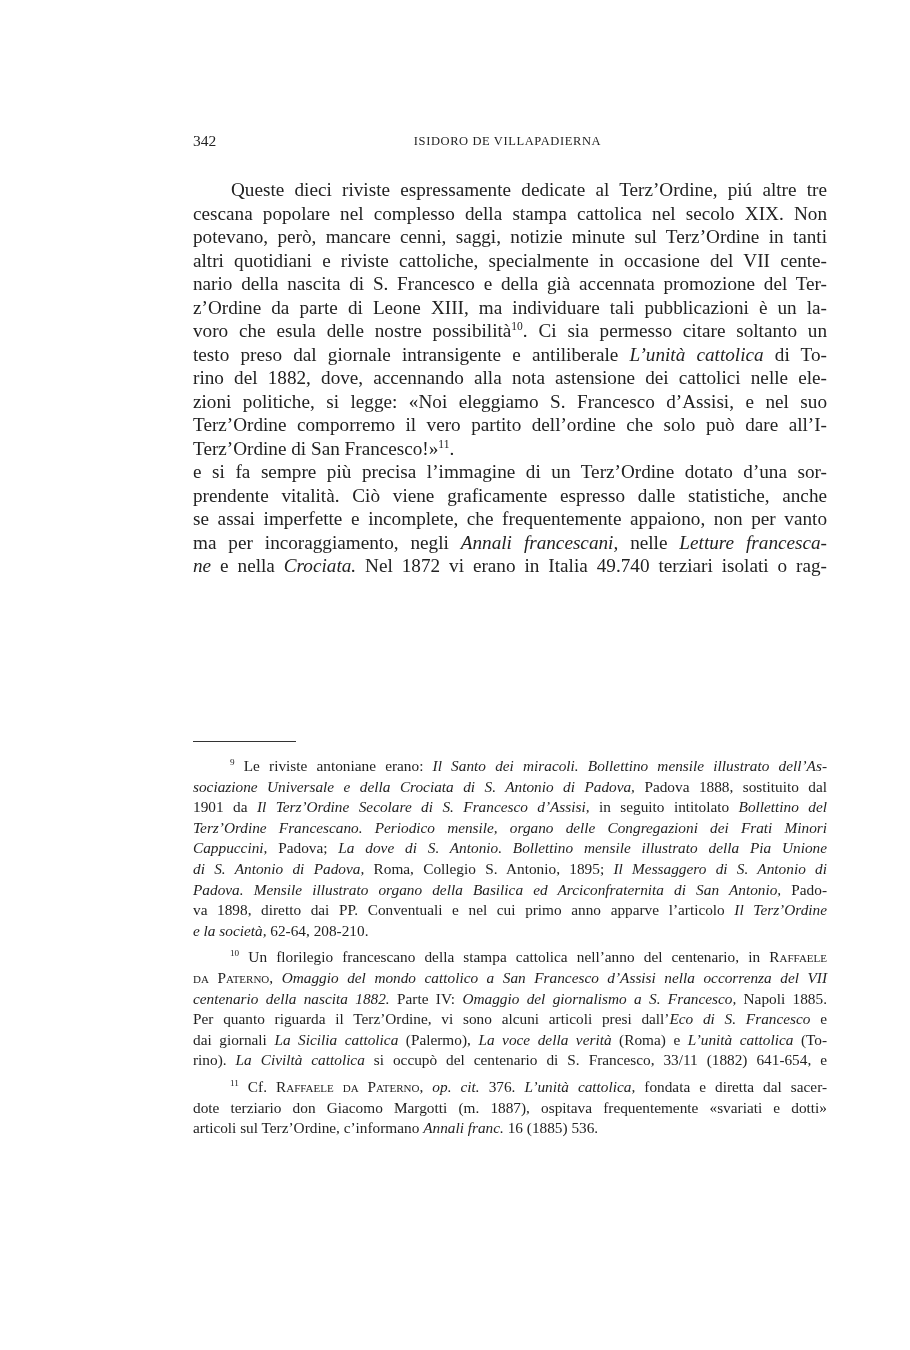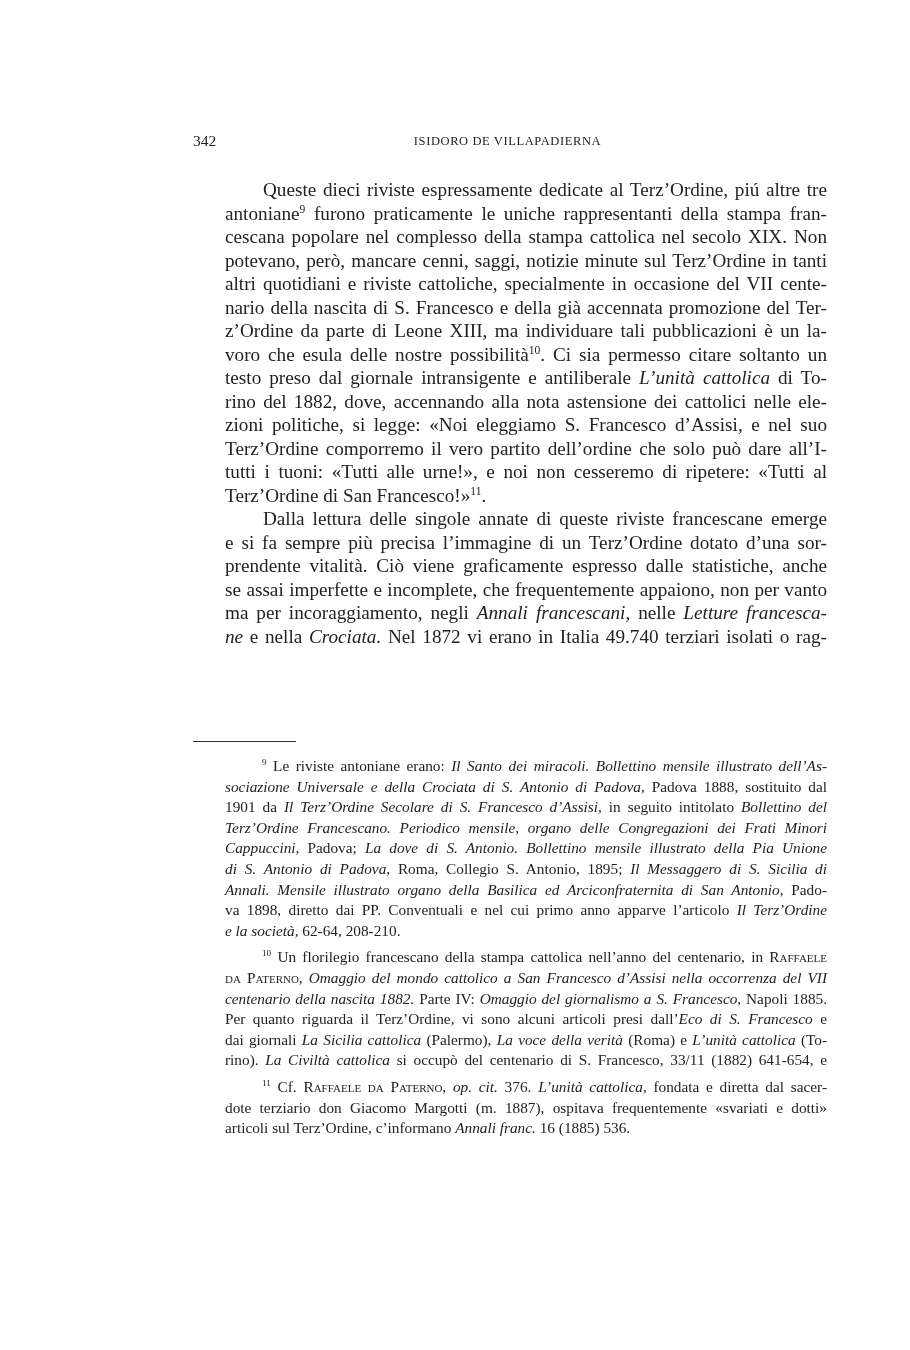--- a/index.html
+++ b/index.html
@@ -18,69 +18,66 @@
     .body-text p + p { margin-top: 0; }
     sup { font-size: 0.6em; line-height: 0; vertical-align: 0.65em; }
     i { font-style: italic; }
     .sc { font-variant: small-caps; }
     .fn-rule { position: absolute; top: 741px; left: 193px; width: 103px; height: 0; border-top: 1px solid #333; }
     .footnotes {
       position: absolute; top: 756px; left: 193px; width: 634px;
       font-size: 15.3px; line-height: 20.6px; text-align: justify;
     }
     .footnotes p { margin: 0 0 6px 0; text-indent: 37px; }
-    .line { display: block; text-align: justify; text-align-last: justify; margin-left: 32px; }
+    .line { display: block; text-align: justify; text-align-last: justify; }
     .line.last { text-align-last: left; }
   </style>
 </head>
 <body>
 
 <div class="header">
   <span class="page-num">342</span>
   <span class="running-head">ISIDORO DE VILLAPADIERNA</span>
 </div>
 
 <div class="body-text">
   <p style="text-indent:0">
     <span class="line" style="padding-left:38px">Queste dieci riviste espressamente dedicate al Terz’Ordine, piú altre tre</span>
-    <span class="line"><span>antoniane</span><sup>9</sup><span> furono praticamente le uniche rappresentanti della stampa fran-</span></span>
     <span class="line">cescana popolare nel complesso della stampa cattolica nel secolo XIX. Non</span>
     <span class="line">potevano, però, mancare cenni, saggi, notizie minute sul Terz’Ordine in tanti</span>
     <span class="line">altri quotidiani e riviste cattoliche, specialmente in occasione del VII cente-</span>
     <span class="line">nario della nascita di S. Francesco e della già accennata promozione del Ter-</span>
     <span class="line">z’Ordine da parte di Leone XIII, ma individuare tali pubblicazioni è un la-</span>
     <span class="line"><span>voro che esula delle nostre possibilità</span><sup>10</sup><span>. Ci sia permesso citare soltanto un</span></span>
     <span class="line"><span>testo preso dal giornale intransigente e antiliberale </span><i>L’unità cattolica</i><span> di To-</span></span>
     <span class="line">rino del 1882, dove, accennando alla nota astensione dei cattolici nelle ele-</span>
     <span class="line">zioni politiche, si legge: «Noi eleggiamo S. Francesco d’Assisi, e nel suo</span>
     <span class="line">Terz’Ordine comporremo il vero partito dell’ordine che solo può dare all’I-</span>
-    <span class="line">tutti i tuoni: «Tutti alle urne!», e noi non cesseremo di ripetere: «Tutti al</span>
     <span class="line last"><span>Terz’Ordine di San Francesco!»</span><sup>11</sup><span>.</span></span>
   </p>
   <p style="text-indent:0">
-    <span class="line" style="padding-left:38px">Dalla lettura delle singole annate di queste riviste francescane emerge</span>
     <span class="line">e si fa sempre più precisa l’immagine di un Terz’Ordine dotato d’una sor-</span>
     <span class="line">prendente vitalità. Ciò viene graficamente espresso dalle statistiche, anche</span>
     <span class="line">se assai imperfette e incomplete, che frequentemente appaiono, non per vanto</span>
     <span class="line"><span>ma per incoraggiamento, negli </span><i>Annali francescani,</i><span> nelle </span><i>Letture francesca-</i></span>
     <span class="line"><i>ne</i><span> e nella </span><i>Crociata.</i><span> Nel 1872 vi erano in Italia 49.740 terziari isolati o rag-</span></span>
   </p>
 </div>
 
 <div class="fn-rule"></div>
 
 <div class="footnotes">
   <p style="text-indent:0">
     <span class="line" style="padding-left:37px"><sup>9</sup><span> Le riviste antoniane erano: </span><i>Il Santo dei miracoli. Bollettino mensile illustrato dell’As-</i></span>
     <span class="line"><i>sociazione Universale e della Crociata di S. Antonio di Padova,</i><span> Padova 1888, sostituito dal</span></span>
     <span class="line"><span>1901 da </span><i>Il Terz’Ordine Secolare di S. Francesco d’Assisi,</i><span> in seguito intitolato </span><i>Bollettino del</i></span>
     <span class="line"><i>Terz’Ordine Francescano. Periodico mensile, organo delle Congregazioni dei Frati Minori</i></span>
     <span class="line"><i>Cappuccini,</i><span> Padova; </span><i>La dove di S. Antonio. Bollettino mensile illustrato della Pia Unione</i></span>
-    <span class="line"><i>di S. Antonio di Padova,</i><span> Roma, Collegio S. Antonio, 1895; </span><i>Il Messaggero di S. Sicilia di</i></span>
-    <span class="line"><i>Annali. Mensile illustrato organo della Basilica ed Arciconfraternita di San Antonio,</i><span> Pado-</span></span>
+    <span class="line"><i>di S. Antonio di Padova,</i><span> Roma, Collegio S. Antonio, 1895; </span><i>Il Messaggero di S. Antonio di</i></span>
+    <span class="line"><i>Padova. Mensile illustrato organo della Basilica ed Arciconfraternita di San Antonio,</i><span> Pado-</span></span>
     <span class="line"><span>va 1898, diretto dai PP. Conventuali e nel cui primo anno apparve l’articolo </span><i>Il Terz’Ordine</i></span>
     <span class="line last"><i>e la società,</i><span> 62-64, 208-210.</span></span>
   </p>
   <p style="text-indent:0">
     <span class="line" style="padding-left:37px"><sup>10</sup><span> Un florilegio francescano della stampa cattolica nell’anno del centenario, in </span><span class="sc">Raffaele</span></span>
     <span class="line"><span class="sc">da Paterno</span><span>, </span><i>Omaggio del mondo cattolico a San Francesco d’Assisi nella occorrenza del VII</i></span>
     <span class="line"><i>centenario della nascita 1882.</i><span> Parte IV: </span><i>Omaggio del giornalismo a S. Francesco,</i><span> Napoli 1885.</span></span>
     <span class="line"><span>Per quanto riguarda il Terz’Ordine, vi sono alcuni articoli presi dall’</span><i>Eco di S. Francesco</i><span> e</span></span>
     <span class="line"><span>dai giornali </span><i>La Sicilia cattolica</i><span> (Palermo), </span><i>La voce della verità</i><span> (Roma) e </span><i>L’unità cattolica</i><span> (To-</span></span>
     <span class="line"><span>rino). </span><i>La Civiltà cattolica</i><span> si occupò del centenario di S. Francesco, 33/11 (1882) 641-654, e</span></span>

